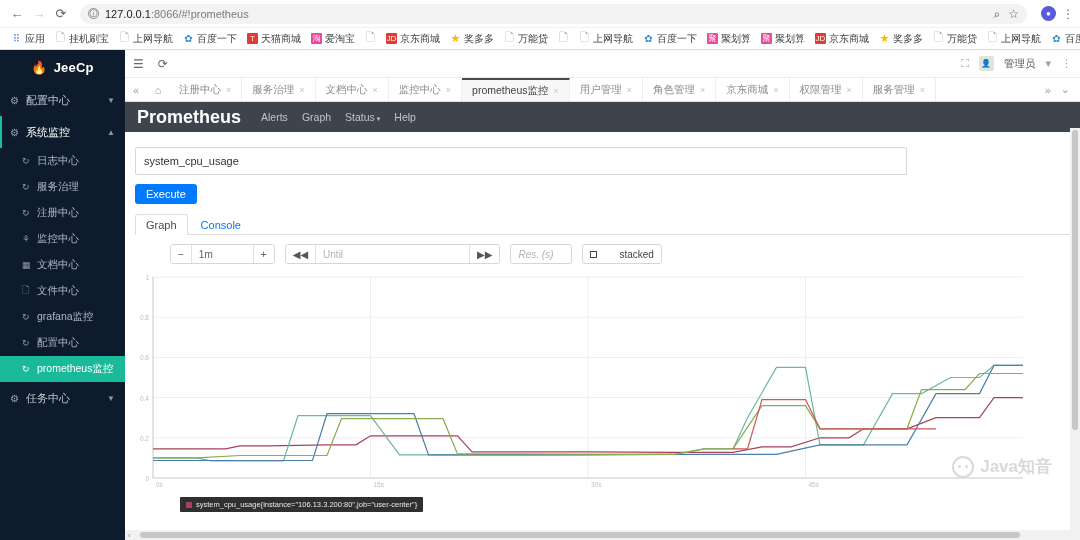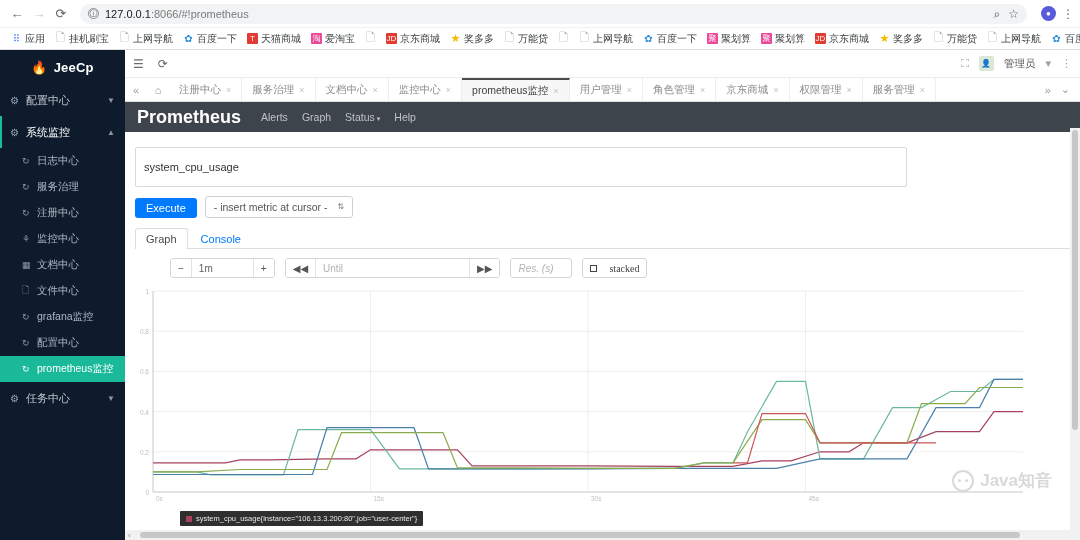--- a/index.html
+++ b/index.html
@@ -197,21 +197,21 @@
 
   .prom-body { padding: 8px 10px 0 10px; position: relative; }
 
   .qhist { display: flex; align-items: center; gap: 5px; font-size: 10px; color: #333; }
   .qhist .box {
     width: 8px; height: 8px; border: 1.5px solid #444; display:inline-block;
   }
 
   .query-input {
     margin-top: 7px;
-    width: 772px; height: 40px;
+    width: 772px; height: 28px;
     border: 1px solid #d8d8d8;
     border-radius: 2px;
     display: flex; align-items: center;
     padding: 4px 8px;
     font-size: 11px; color: #333;
     font-family: "Liberation Sans", sans-serif;
     background: #fff;
   }
 
   .exec-row { margin-top: 9px; display: flex; align-items: flex-end; gap: 8px; }
@@ -254,22 +254,22 @@
   .grp .seg + .seg { border-left: 1px solid #e2e2e2; }
   .grp .seg.val { width: 62px; justify-content: flex-start; color: #5f5f5f; }
   .grp .seg.until { width: 154px; justify-content: flex-start; color: #b3b3b3; }
   .inp-res {
     height: 20px; width: 62px; border: 1px solid #d6d6d6; border-radius: 3px;
     display: flex; align-items: center; padding: 0 7px;
     font-size: 10px; color: #b3b3b3; background: #fff; font-style: italic;
   }
   .stacked-box {
     height: 20px; border: 1px solid #d6d6d6; border-radius: 3px;
-    display: flex; align-items: center; gap: 12px; padding: 0 7px;
-    font-size: 10px; color: #444; background: #fff; font-family: Liberation Serif, serif;
+    display: flex; align-items: center; gap: 22px; padding: 0 7px;
+    font-size: 10px; color: #444; background: #fff;
   }
   .stacked-box .sq { width: 7px; height: 7px; border: 1.4px solid #444; }
 
   
   .chart-wrap { margin-top: 7px; position: relative; height: 225px; }
   .chart-svg { display: block; }
 
   .legend-tip {
     position: absolute;
     left: 45px; bottom: -16px;
@@ -561,24 +561,20 @@
       <div class="prom-body">
 
 
 
         <div class="query-input">
           <span>system_cpu_usage</span>
         </div>
 
         <div class="exec-row">
           <div class="btn-execute">Execute</div>
-          <div class="metric-select">
-            <span>- insert metric at cursor -</span>
-            <span class="spin">⇅</span>
-          </div>
         </div>
 
         <div class="gtabs">
           <div class="gtab active">Graph</div>
           <div class="gtab">Console</div>
         </div>
 
         <div class="range-row">
           <div class="grp">
             <div class="seg">−</div>

